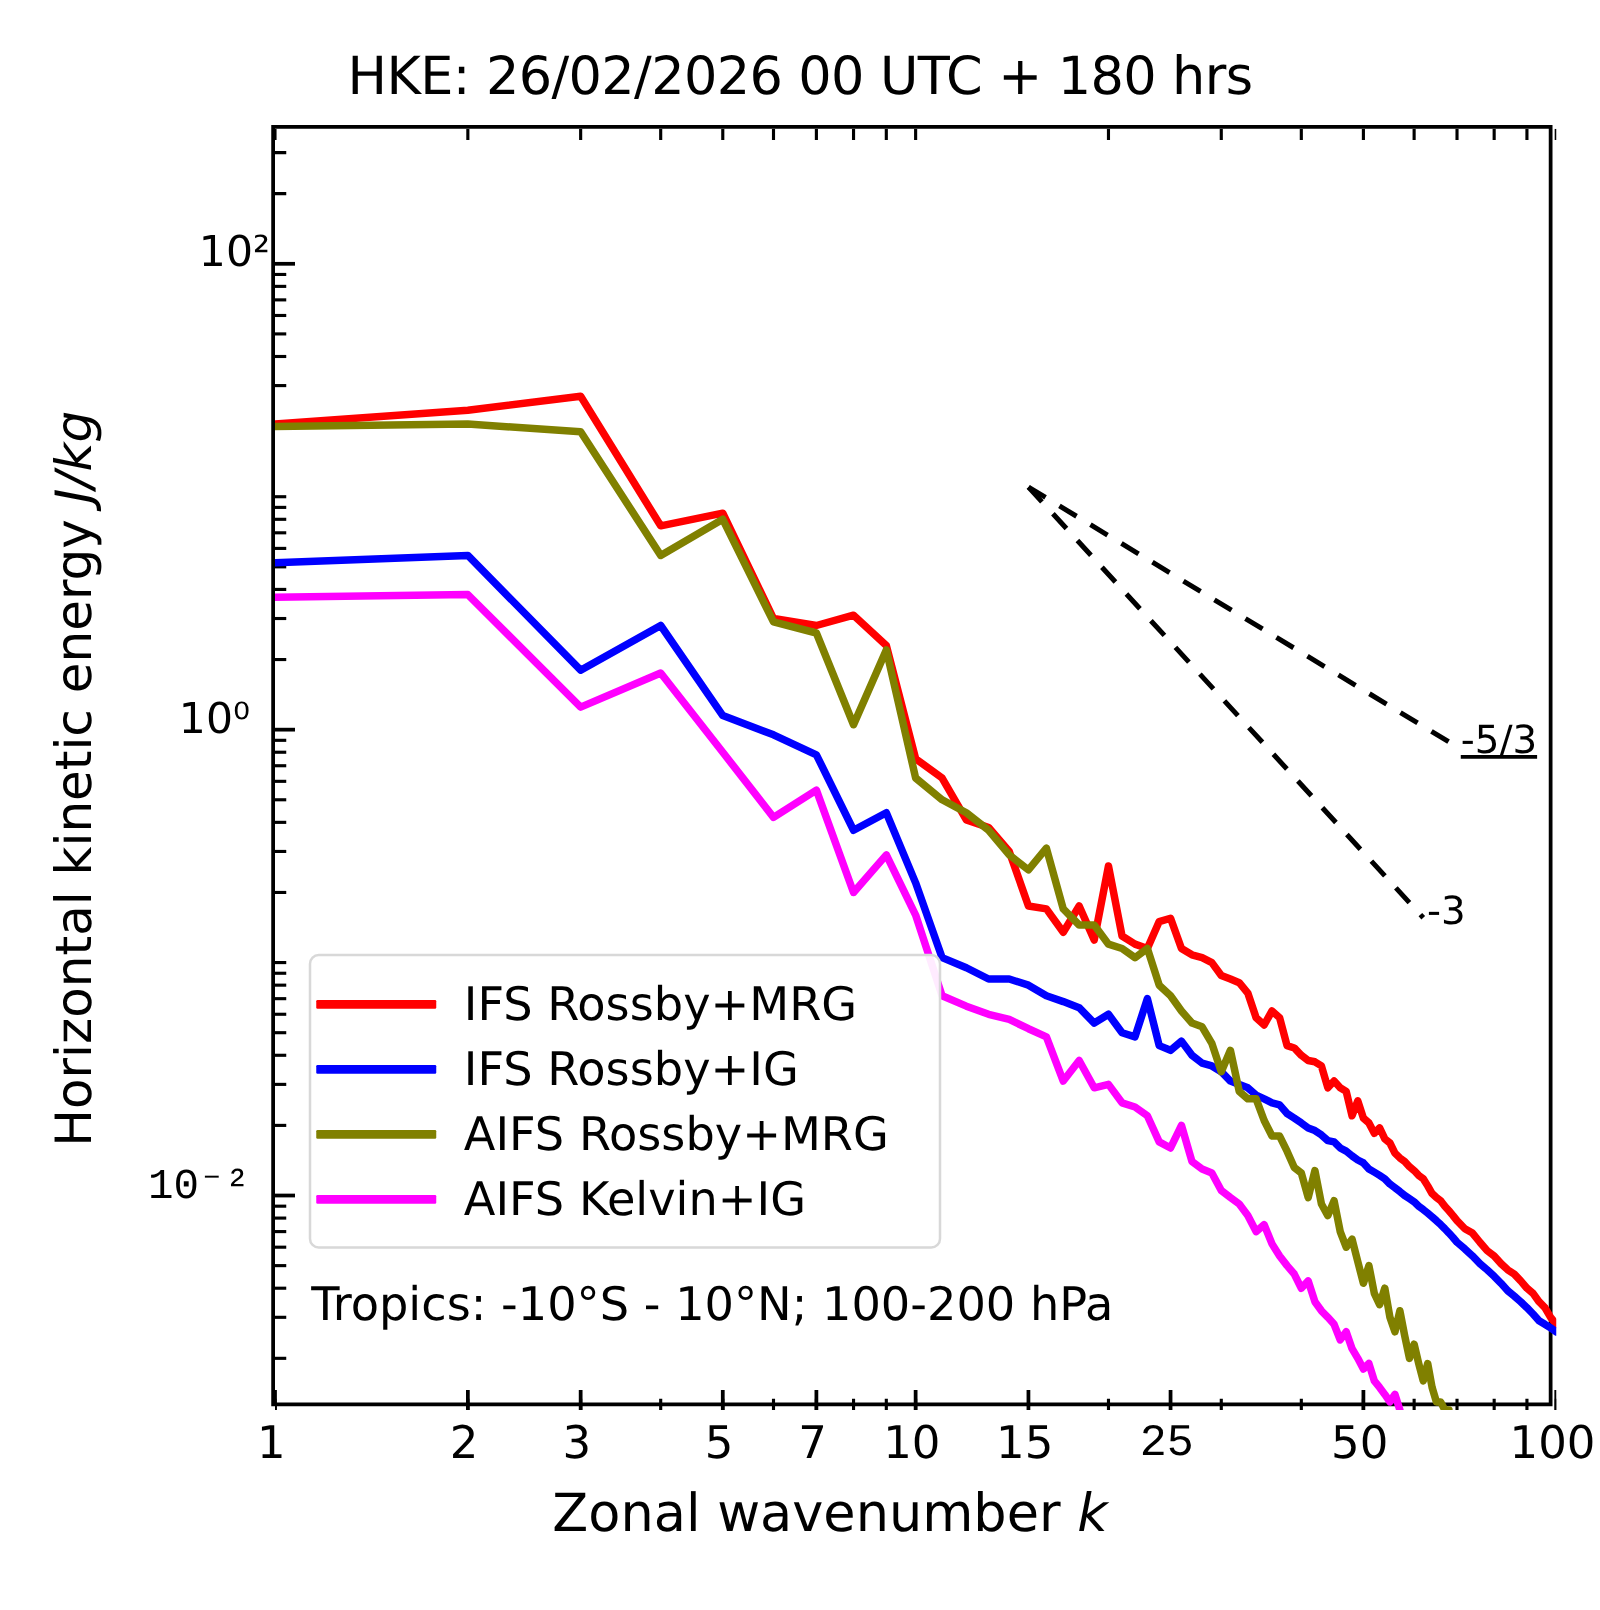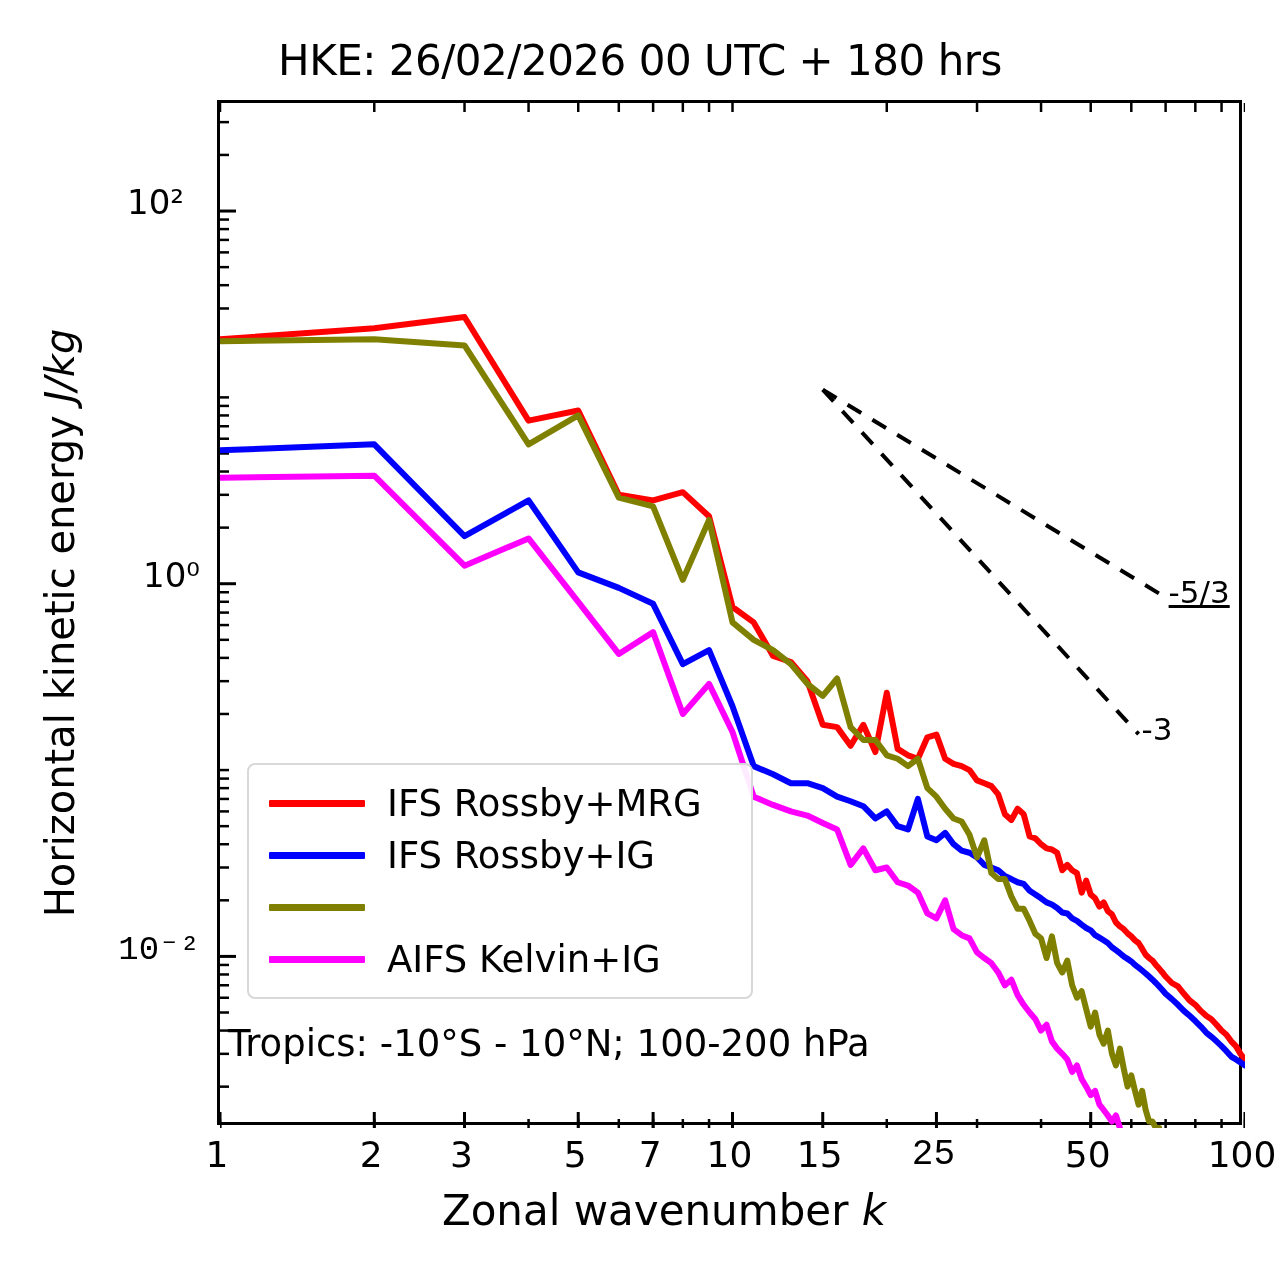--- a/index.html
+++ b/index.html
@@ -36,26 +36,26 @@
     position:absolute;left:0;top:1186px;width:1280px;text-align:center;
     font-size:42px;color:#000;margin-left:24px;
   }
   #xlabel .it{font-style:italic;}
 
   #legend{
     position:absolute;left:247px;top:763px;width:506px;
     border:2px solid #d8d8d8;border-radius:8px;background:rgba(255,255,255,0.92);
     padding:12px 0 12px 0;box-sizing:border-box;
   }
-  .legend-row{display:flex;align-items:center;height:52px;padding-left:20px;}
+  .legend-row{display:flex;align-items:center;height:52px;padding-left:4px;}
   .legend-swatch{width:96px;height:7px;flex:0 0 auto;margin-right:22px;border-radius:1px;}
   .legend-text{font-size:37px;color:#000;white-space:nowrap;line-height:1;}
 
   #region-note{
-    position:absolute;left:228px;top:1022px;font-size:37px;color:#000;white-space:nowrap;
+    position:absolute;left:249px;top:1022px;font-size:37px;color:#000;white-space:nowrap;
   }
   .slope-label{position:absolute;font-size:31px;color:#000;white-space:nowrap;}
 </style>
 </head>
 <body>
 
 <div id="root">
 
   <div id="chart-title">HKE: 26/02/2026 00 UTC + 180 hrs</div>
 
@@ -165,21 +165,21 @@
       <g id="series-layer">
           <path d=" M 0.00 236.29 L 154.28 225.24 L 244.52 214.00 L 308.56 317.66 L 358.22 307.53 L 398.80 391.82 L 433.11 397.40 L 462.83 389.16 L 489.05 413.32 L 512.50 504.01 L 533.71 519.41 L 553.08 552.88 L 570.90 559.03 L 587.39 578.16 L 602.75 621.78 L 617.11 624.13 L 630.61 642.78 L 643.33 621.78 L 655.36 649.01 L 666.78 589.74 L 677.64 645.84 L 687.99 652.31 L 697.89 655.76 L 707.36 634.26 L 716.44 631.60 L 725.17 655.76 L 733.57 660.84 L 741.67 663.12 L 749.48 667.07 L 757.02 677.41 L 764.32 680.22 L 771.39 683.13 L 778.24 691.44 L 784.88 711.15 L 791.33 716.94 L 797.61 705.75 L 803.70 711.15 L 809.64 733.51 L 815.42 735.37 L 821.06 741.22 L 826.55 745.37 L 831.92 746.44 L 837.15 749.75 L 842.27 767.25 L 847.27 761.85 L 852.16 767.25 L 856.95 770.09 L 861.64 789.60 L 866.23 777.66 L 870.72 791.46 L 875.13 795.32 L 879.45 803.63 L 883.69 799.37 L 887.85 808.12 L 891.94 811.43 L 895.95 819.53 L 899.89 823.34 L 903.76 826.18 L 907.56 830.33 L 911.30 833.43 L 914.98 837.32 L 918.60 840.02 L 922.16 845.70 L 925.67 851.81 L 929.12 855.05 L 932.52 857.56 L 935.86 861.94 L 939.16 865.62 L 942.41 869.47 L 945.61 873.52 L 951.88 880.00 L 957.98 883.44 L 963.92 890.80 L 969.70 897.50 L 975.33 901.79 L 980.83 907.90 L 986.19 912.81 L 991.43 916.25 L 996.55 921.71 L 1001.55 927.57 L 1006.44 931.72 L 1011.23 938.37 L 1015.91 943.13 L 1020.50 950.85 L 1025.00 956.43" fill="none" stroke="#ff0000" stroke-width="6" stroke-linejoin="round" stroke-linecap="round"></path>
           <path d=" M 0.00 347.30 L 154.28 341.31 L 244.52 433.16 L 308.56 397.40 L 358.22 469.41 L 398.80 484.88 L 433.11 500.83 L 462.83 561.19 L 489.05 547.17 L 512.50 603.26 L 533.71 663.12 L 553.08 671.22 L 570.90 680.22 L 587.39 680.22 L 602.75 685.13 L 617.11 693.65 L 630.61 698.28 L 643.33 703.19 L 655.36 715.45 L 666.78 708.41 L 677.64 723.16 L 687.99 726.47 L 697.89 695.93 L 707.36 733.51 L 716.44 737.27 L 725.17 729.91 L 733.57 741.22 L 741.67 747.53 L 749.48 749.75 L 757.02 754.37 L 764.32 761.85 L 771.39 764.50 L 778.24 767.25 L 784.88 773.03 L 791.33 776.08 L 797.61 779.26 L 803.70 780.89 L 809.64 787.78 L 815.42 791.46 L 821.06 795.32 L 826.55 799.37 L 831.92 801.47 L 837.15 804.95 L 842.27 809.52 L 847.27 810.47 L 852.16 815.38 L 856.95 817.94 L 861.64 821.68 L 866.23 825.03 L 870.72 827.35 L 875.13 832.18 L 879.45 834.71 L 883.69 837.32 L 887.85 840.02 L 891.94 844.24 L 895.95 847.18 L 899.89 850.24 L 903.76 853.41 L 907.56 855.88 L 911.30 858.42 L 914.98 861.94 L 918.60 864.68 L 922.16 867.52 L 925.67 870.46 L 929.12 873.52 L 932.52 876.69 L 935.86 880.00 L 939.16 883.44 L 942.41 887.04 L 945.61 890.80 L 951.88 896.11 L 957.98 901.79 L 963.92 907.90 L 969.70 912.81 L 975.33 918.03 L 980.83 923.62 L 986.19 929.61 L 991.43 933.87 L 996.55 938.37 L 1001.55 943.13 L 1006.44 948.19 L 1011.23 953.59 L 1015.91 956.43 L 1020.50 959.37 L 1025.00 962.43" fill="none" stroke="#0000ff" stroke-width="6" stroke-linejoin="round" stroke-linecap="round"></path>
           <path d=" M 0.00 238.29 L 154.28 236.29 L 244.52 242.44 L 308.56 341.31 L 358.22 312.44 L 398.80 394.56 L 433.11 403.40 L 462.83 476.78 L 489.05 416.92 L 512.50 519.41 L 533.71 536.82 L 553.08 547.17 L 570.90 561.19 L 587.39 580.90 L 602.75 592.92 L 617.11 575.51 L 630.61 624.13 L 643.33 637.00 L 655.36 637.00 L 666.78 652.31 L 677.64 655.76 L 687.99 663.12 L 697.89 655.76 L 707.36 685.13 L 716.44 693.65 L 725.17 705.75 L 733.57 715.45 L 741.67 718.45 L 749.48 731.69 L 757.02 754.37 L 764.32 737.27 L 771.39 770.09 L 778.24 776.08 L 784.88 776.08 L 791.33 793.37 L 797.61 805.84 L 803.70 805.84 L 809.64 817.94 L 815.42 830.94 L 821.06 835.35 L 826.55 855.05 L 831.92 833.43 L 837.15 860.16 L 842.27 869.47 L 847.27 857.56 L 852.16 882.28 L 856.95 894.75 L 861.64 888.27 L 866.23 906.33 L 870.72 923.62 L 875.13 909.51 L 879.45 931.72 L 883.69 940.72 L 887.85 927.57 L 891.94 950.85 L 895.95 962.43 L 899.89 945.62 L 903.76 965.60 L 907.56 983.66 L 911.30 972.35 L 914.98 987.81 L 918.60 1001.72 L 922.16 987.81 L 925.67 1006.94 L 929.12 1018.52 L 932.52 1018.52 L 935.86 1025.00 L 939.16 1025.00" fill="none" stroke="#808000" stroke-width="6" stroke-linejoin="round" stroke-linecap="round"></path>
           <path d=" M 0.00 374.84 L 154.28 372.69 L 244.52 462.67 L 308.56 435.44 L 358.22 498.78 L 398.80 550.93 L 433.11 529.11 L 462.83 610.97 L 489.05 580.90 L 512.50 629.03 L 533.71 693.65 L 553.08 701.93 L 570.90 708.41 L 587.39 712.56 L 602.75 719.99 L 617.11 726.47 L 630.61 761.85 L 643.33 745.37 L 655.36 767.25 L 666.78 764.50 L 677.64 779.26 L 687.99 782.56 L 697.89 789.60 L 707.36 810.47 L 716.44 815.38 L 725.17 797.32 L 733.57 826.18 L 741.67 832.18 L 749.48 835.35 L 757.02 849.46 L 764.32 855.05 L 771.39 860.16 L 778.24 869.47 L 784.88 882.28 L 791.33 876.69 L 797.61 892.10 L 803.70 901.79 L 809.64 909.51 L 815.42 916.25 L 821.06 927.57 L 826.55 921.71 L 831.92 938.37 L 837.15 945.62 L 842.27 950.85 L 847.27 956.43 L 852.16 968.91 L 856.95 962.43 L 861.64 975.95 L 866.23 983.66 L 870.72 992.19 L 875.13 987.81 L 879.45 1001.72 L 883.69 1006.94 L 887.85 1012.52 L 891.94 1018.52 L 895.95 1012.52 L 899.89 1025.00" fill="none" stroke="#ff00ff" stroke-width="6" stroke-linejoin="round" stroke-linecap="round"></path>
         </g>
     </svg>
   </div>
 
   <div id="ytick-layer">
-      <div class="ytick-label" style="left: 24px; width: 160px; top: 182.039px;">10²</div>
+      <div class="ytick-label" style="left: 56px; width: 160px; top: 182.039px;">10²</div>
       <div class="ytick-label" style="left: 40px; width: 160px; top: 554.725px;">10⁰</div>
       <div class="ytick-label" style="left: 40px; width: 160px; top: 927.412px; font-family: Liberation Mono, monospace;">10⁻²</div>
     </div>
   <div id="xtick-layer">
       <div class="xtick-label" style="left: 147px; width: 140px; top: 1134px;">1</div>
       <div class="xtick-label" style="left: 301.278px; width: 140px; top: 1134px;">2</div>
       <div class="xtick-label" style="left: 391.525px; width: 140px; top: 1134px;">3</div>
       <div class="xtick-label" style="left: 505.222px; width: 140px; top: 1134px;">5</div>
       <div class="xtick-label" style="left: 580.113px; width: 140px; top: 1134px;">7</div>
       <div class="xtick-label" style="left: 659.5px; width: 140px; top: 1134px;">10</div>
@@ -201,20 +201,21 @@
       <div class="legend-row">
         <div class="legend-swatch" style="background: rgb(255, 0, 0);"></div>
         <div class="legend-text">IFS Rossby+MRG</div>
       </div>
       <div class="legend-row">
         <div class="legend-swatch" style="background: rgb(0, 0, 255);"></div>
         <div class="legend-text">IFS Rossby+IG</div>
       </div>
       <div class="legend-row">
         <div class="legend-swatch" style="background: rgb(128, 128, 0);"></div>
+        <div class="legend-text">AIFS Rossby+MRG</div>
       </div>
       <div class="legend-row">
         <div class="legend-swatch" style="background: rgb(255, 0, 255);"></div>
         <div class="legend-text">AIFS Kelvin+IG</div>
       </div>
     </div>
 
   <div id="region-note">Tropics: -10°S - 10°N; 100-200 hPa</div>
 </div>
 

